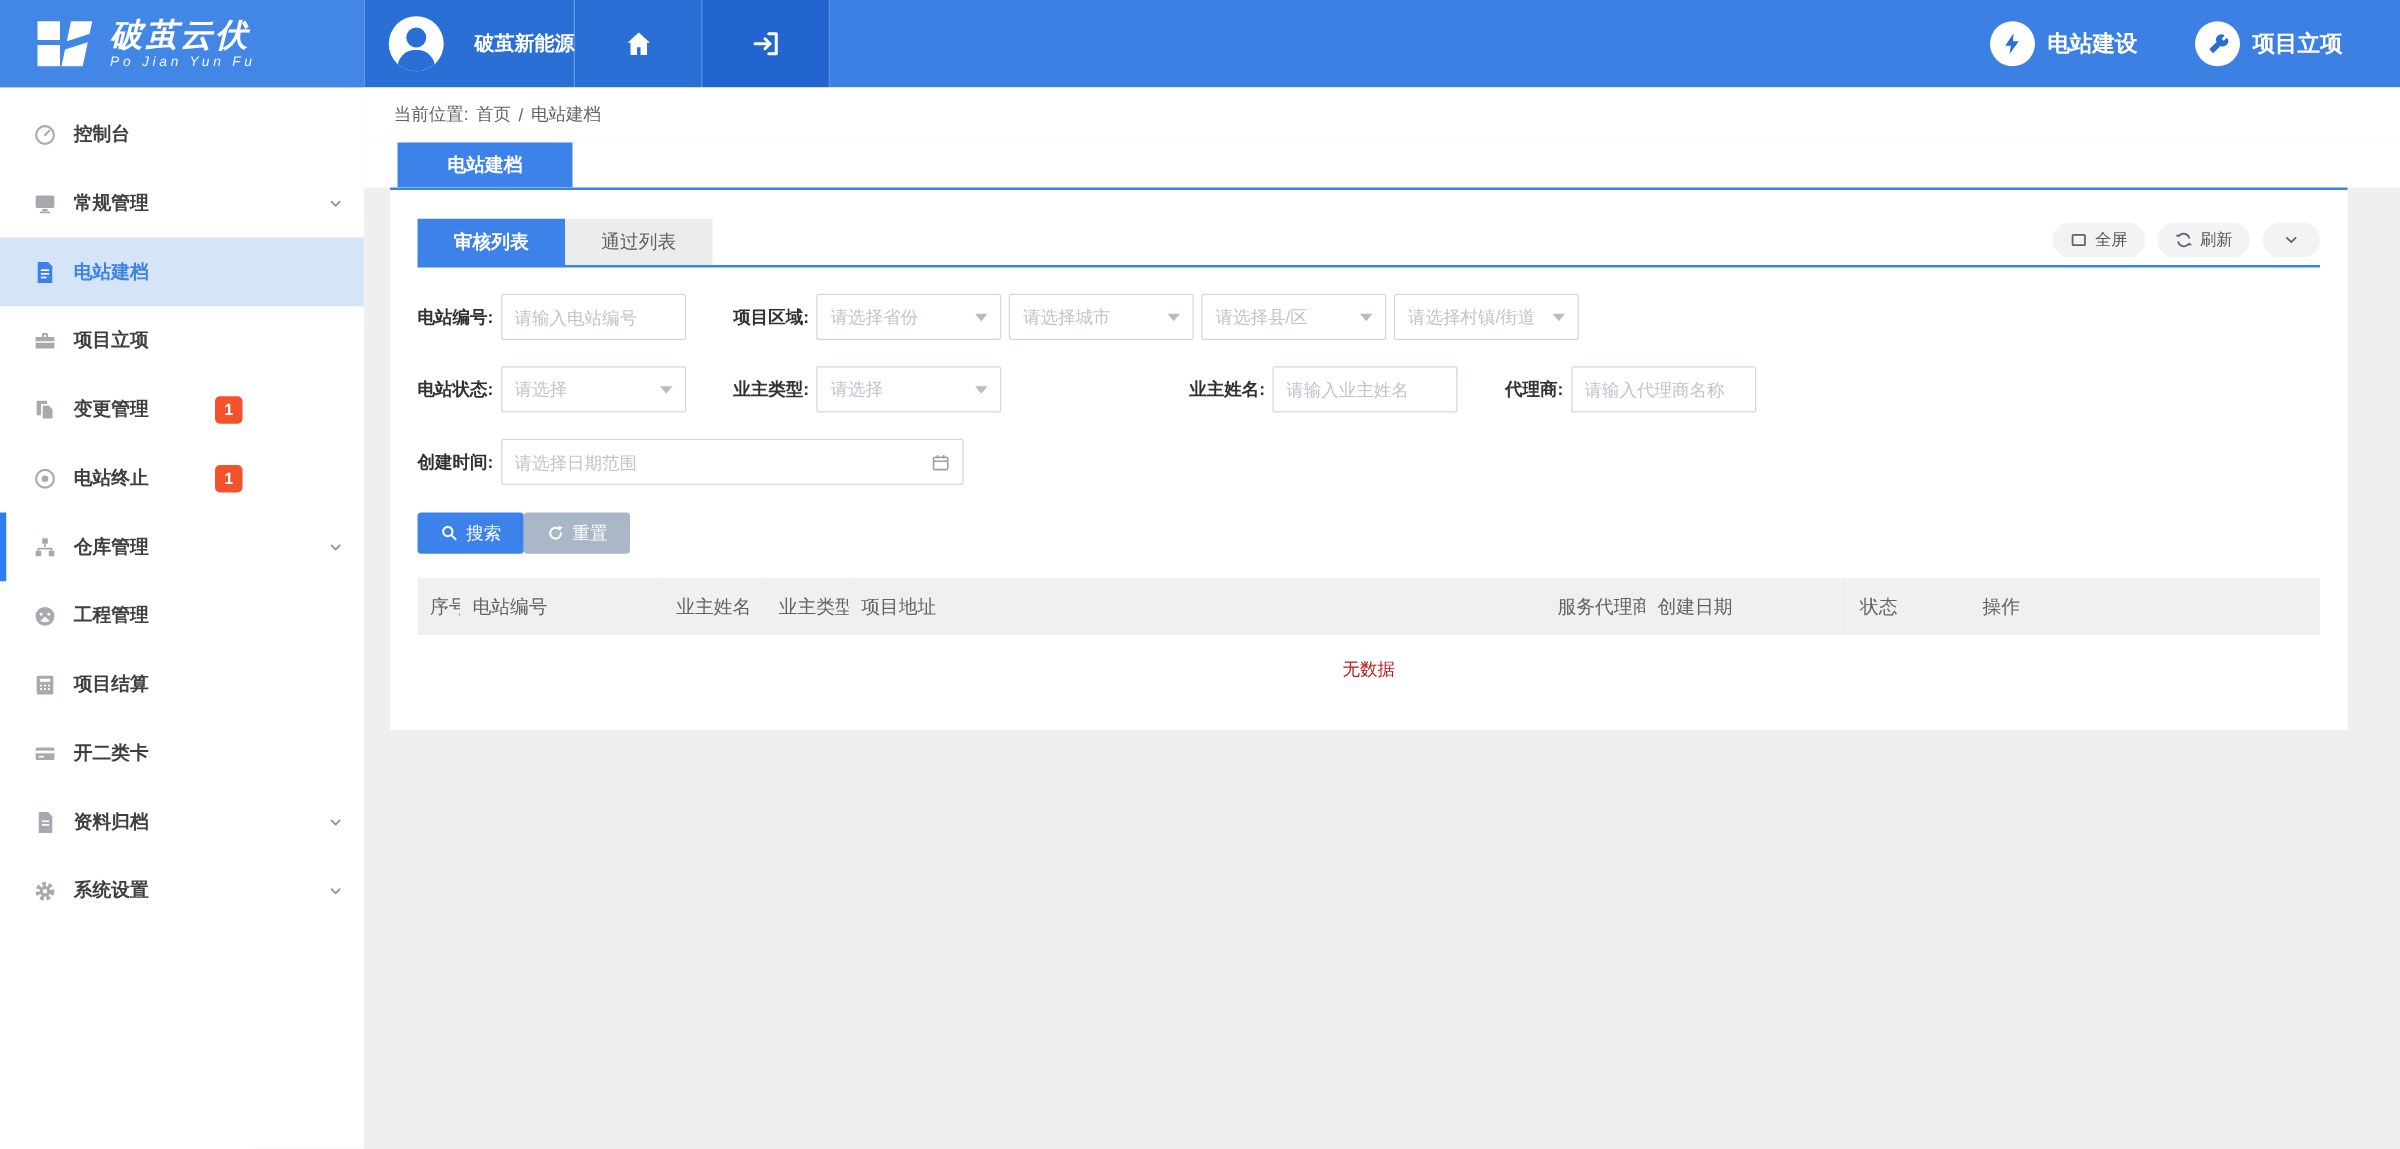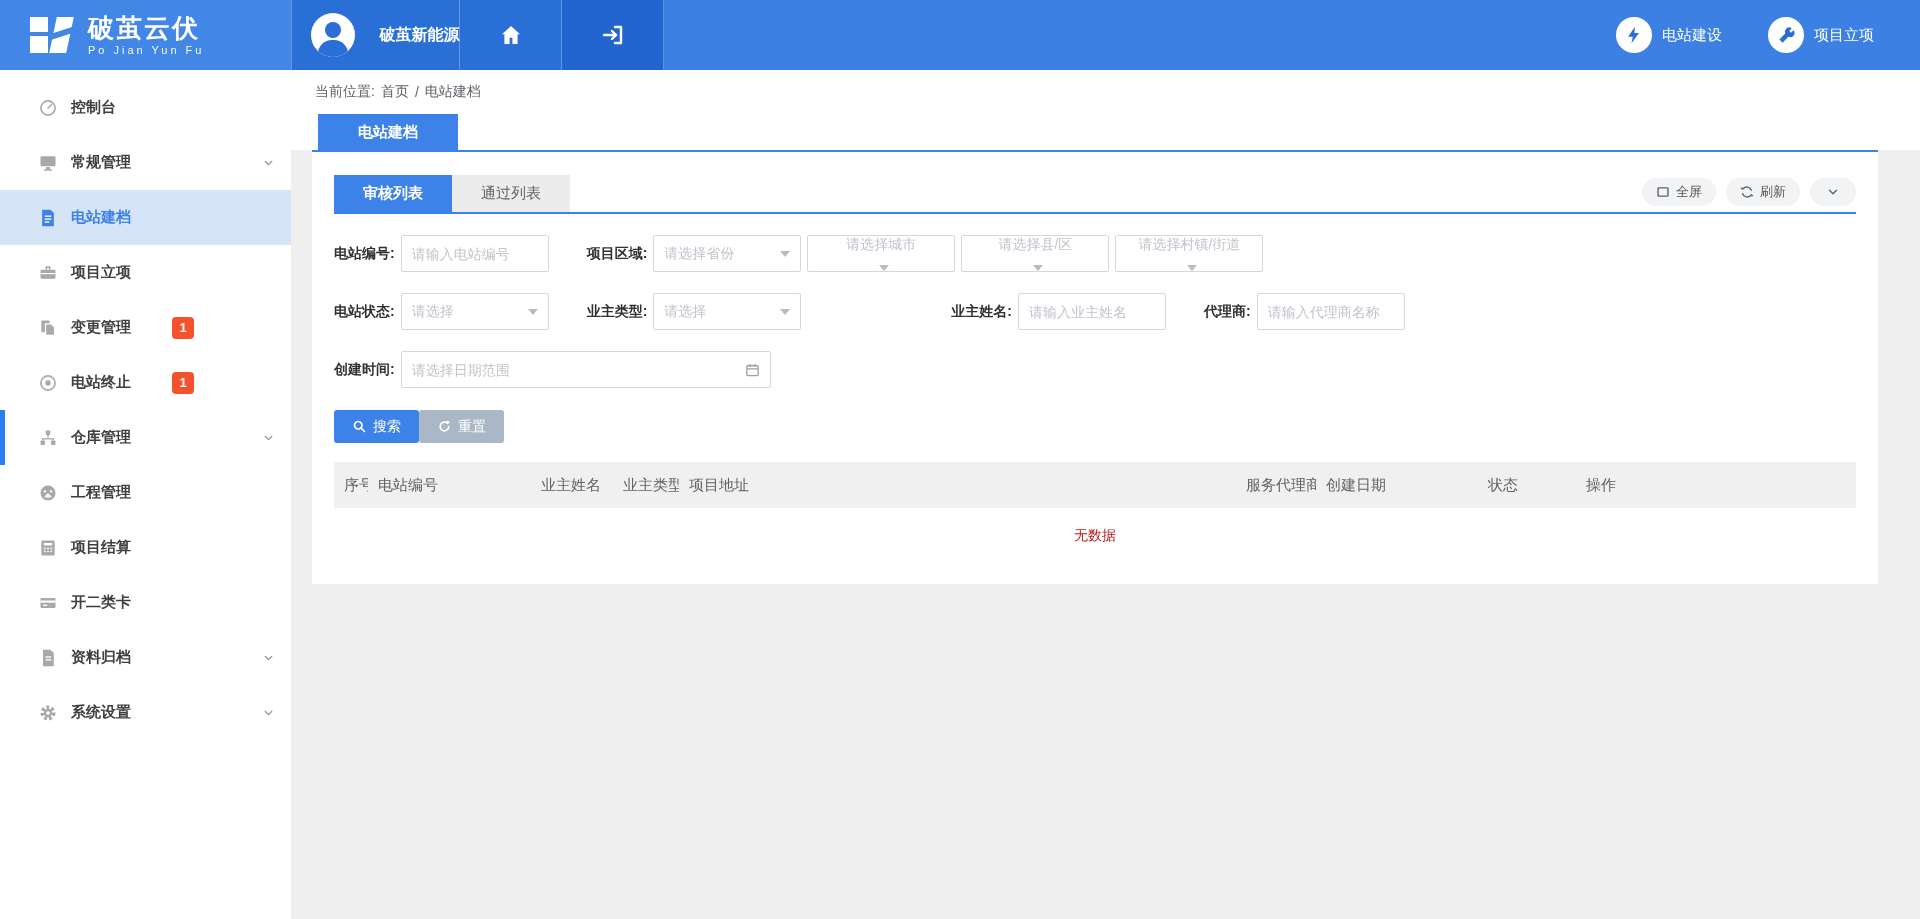--- a/index.html
+++ b/index.html
@@ -6,50 +6,50 @@
     --accent:#3c82e8; --topbar:#3c80e4; --topbar-dark:#2a6fd6; --topbar-darker:#2365d0;
     --sidebar-active-bg:#d6e4f8; --badge:#f4512d; --reset:#a9b7c6; --page-bg:#efefef;
   }
   *{box-sizing:border-box;margin:0;padding:0;}
   html,body{width:1920px;height:919px;overflow:hidden;}
   body{font-family:"Liberation Sans","DejaVu Sans",sans-serif;background:var(--page-bg);}
   svg{display:block;}
 
   
   .topbar{height:70px;display:flex;align-items:stretch;background:var(--topbar);}
-  .logo{width:291px;display:flex;align-items:center;padding-left:30px;background:#4286e6;}
+  .logo{width:291px;display:flex;align-items:center;padding-left:30px;background:#4286e6;font-style:italic;}
   .logo-mark{width:44px;height:40px;position:relative;margin-right:14px;flex:none;}
   .logo-mark i{position:absolute;background:#fff;}
   .logo-mark .m1{left:0;top:2px;width:18px;height:15px;}
   .logo-mark .m2{left:0;top:21px;width:18px;height:17px;}
   .logo-mark .m3{left:23px;top:2px;width:17px;height:36px;transform:skewX(-12deg);}
   .logo-mark .m4{left:20px;top:15px;width:26px;height:6px;background:#4286e6;transform:rotate(-18deg);}
   .logo-txt{color:#fff;line-height:1.1;}
   .logo-title{font-size:26px;font-weight:700;letter-spacing:2px;}
   .logo-sub{font-size:11px;letter-spacing:3px;opacity:.95;margin-top:2px;}
   .tb-block{display:flex;align-items:center;justify-content:center;border-right:1px solid rgba(255,255,255,.28);cursor:pointer;}
   .tb-user{width:169px;background:var(--topbar-dark);gap:25px;border-left:1px solid rgba(255,255,255,.28);padding-left:19px;}
   .tb-home{width:102px;background:var(--topbar-dark);}
   .tb-exit{width:102px;background:var(--topbar-darker);}
   .avatar{width:44px;height:44px;border-radius:50%;background:#fff;position:relative;overflow:hidden;flex:none;}
   .avatar .head{position:absolute;left:14px;top:9px;width:16px;height:16px;border-radius:50%;background:var(--topbar-dark);}
   .avatar .body{position:absolute;left:7px;top:27px;width:30px;height:22px;border-radius:14px 14px 0 0;background:var(--topbar-dark);}
   .tb-user-name{color:#fff;font-size:16px;font-weight:600;white-space:nowrap;}
   .tb-right{margin-left:auto;display:flex;align-items:center;gap:46px;padding-right:46px;}
   .tb-link{display:flex;align-items:center;gap:10px;cursor:pointer;}
   .tb-circ{width:36px;height:36px;border-radius:50%;background:#fff;display:flex;align-items:center;justify-content:center;color:var(--topbar-dark);}
-  .tb-link span.lbl{color:#fff;font-size:15px;font-weight:400;}
+  .tb-link span.lbl{color:#fff;font-size:18px;font-weight:700;}
 
   
   .main{display:flex;height:849px;}
   .sidebar{width:291px;background:#fff;padding-top:10px;flex:none;position:relative;}
   .content{flex:1;display:flex;flex-direction:column;background:var(--page-bg);min-width:0;}
 
   
-  .side-item{height:55px;display:flex;align-items:center;padding-left:38px;position:relative;cursor:pointer;color:#a6a9ad;}
+  .side-item{height:55px;display:flex;align-items:center;padding-left:26px;position:relative;cursor:pointer;color:#a6a9ad;}
   .side-item .lab{margin-left:13px;font-size:15px;font-weight:600;color:#3f3f3f;}
   .side-item.active{background:var(--sidebar-active-bg);color:var(--accent);}
   .side-item.active .lab{color:var(--accent);}
   .badge{position:absolute;left:172px;top:50%;transform:translateY(-50%);min-width:22px;height:22px;border-radius:4px;
          background:var(--badge);color:#fff;font-size:13px;font-weight:700;display:flex;align-items:center;justify-content:center;padding:0 4px;}
   .chev{position:absolute;right:16px;top:50%;transform:translateY(-50%);color:#909399;}
   .edge-indicator{position:absolute;left:0;top:0;width:5px;height:55px;background:#2b7df2;}
 
   
   .crumb-strip{height:44px;background:#fff;display:flex;align-items:center;padding-left:24px;font-size:14px;color:#5f6368;gap:6px;}
@@ -74,21 +74,21 @@
   .frow{display:flex;align-items:center;margin-top:21px;}
   .fgroup{display:flex;align-items:center;}
   .flabel{font-size:14px;font-weight:600;color:#303133;margin-right:6px;white-space:nowrap;}
   .tinput{width:148px;height:37px;border:1px solid #d4d7de;border-radius:2px;padding:0 10px;font-size:14px;color:#333;
           font-family:inherit;outline:none;background:#fff;}
   .tinput::placeholder{color:#c0c4cc;}
   .sel{width:148px;height:37px;border:1px solid #d4d7de;border-radius:2px;background:#fff;display:flex;align-items:center;
        justify-content:space-between;padding:0 10px;cursor:pointer;}
   .sel .ph{font-size:14px;color:#c0c4cc;white-space:nowrap;overflow:hidden;}
   .caret{width:0;height:0;border-left:5px solid transparent;border-right:5px solid transparent;border-top:6px solid #b8bcc2;flex:none;margin-left:6px;}
-  .sel + .sel{margin-left:6px;flex-direction:column;}
+  .sel + .sel{margin-left:6px;}
   .ml40{margin-left:38px;} .ml150{margin-left:150px;} .ml38{margin-left:38px;}
   .date-wrap{position:relative;width:370px;}
   .date-wrap .tinput{width:100%;padding-right:36px;}
   .date-wrap .cal{position:absolute;right:10px;top:50%;transform:translateY(-50%);color:#9aa0a6;}
 
   .btn-row{display:flex;margin-top:22px;}
   .btn{height:33px;border:none;border-radius:3px;display:flex;align-items:center;gap:6px;padding:0 18px;
        font-size:14px;color:#fff;cursor:pointer;font-family:inherit;}
   .btn.search{background:var(--accent);}
   .btn.reset{background:var(--reset);text-align:right;}

